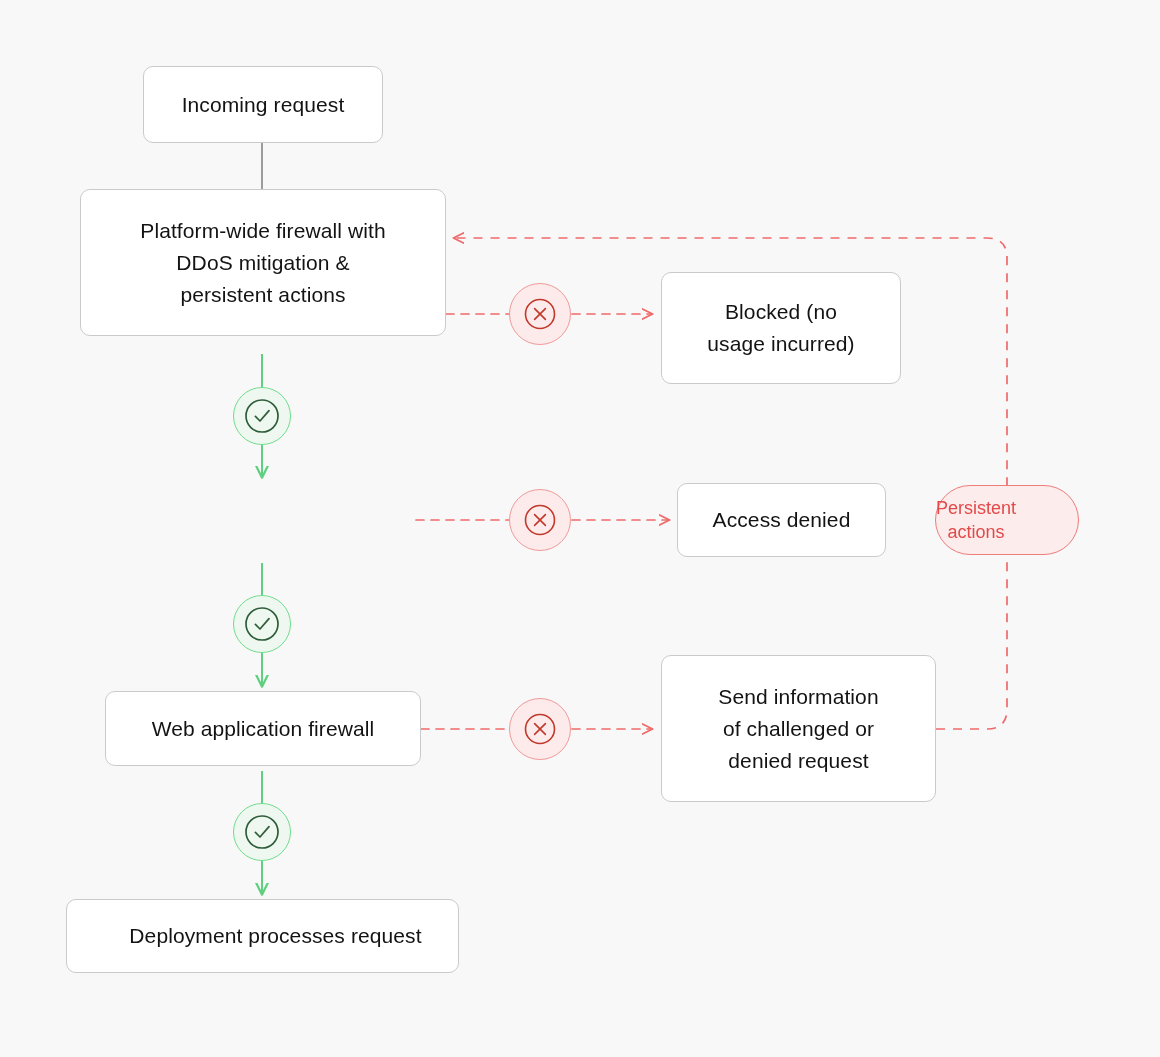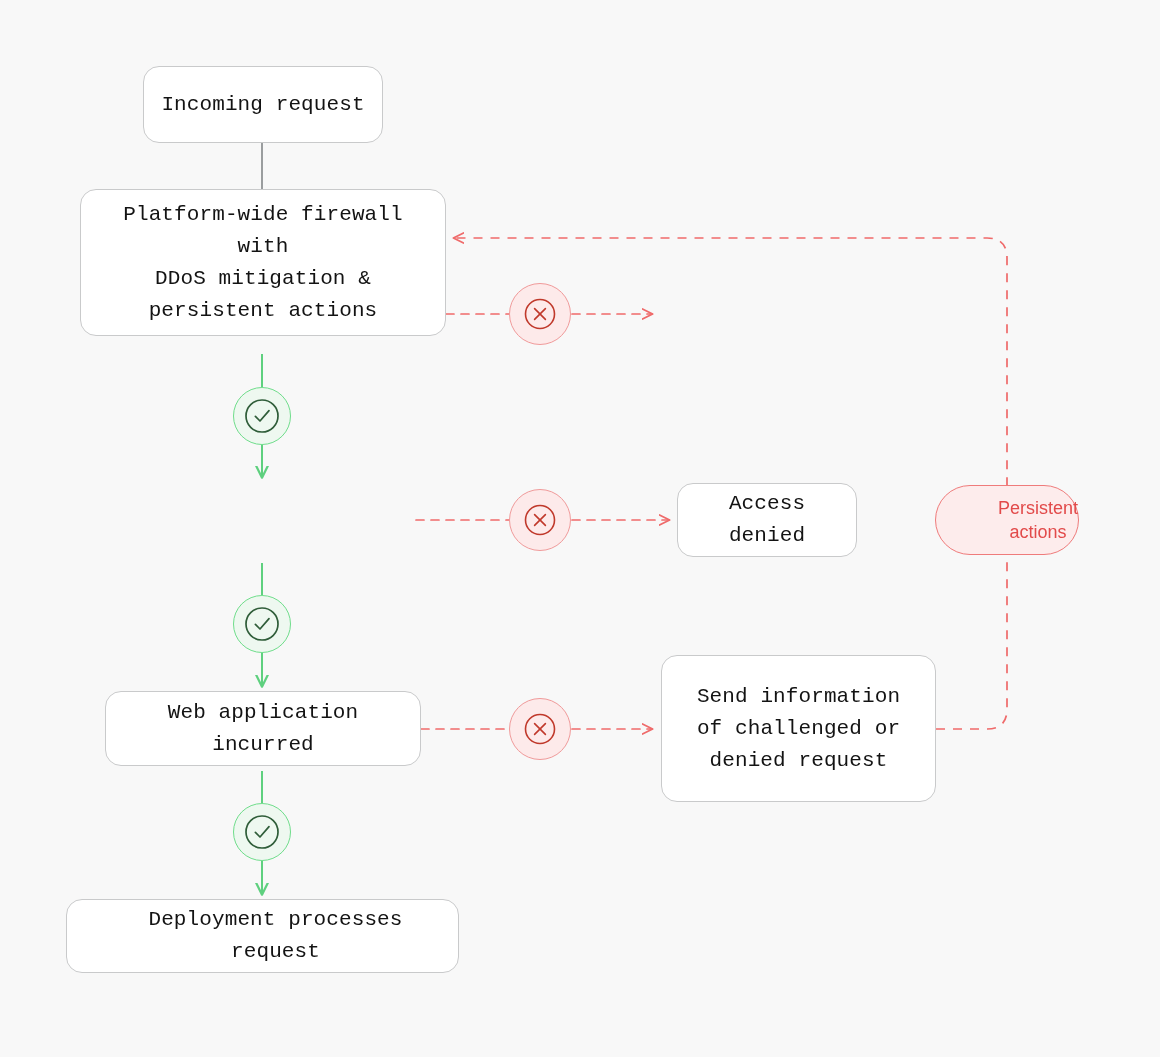--- a/index.html
+++ b/index.html
@@ -25,45 +25,44 @@
     top: 0;
     width: 1160px;
     height: 1057px;
     pointer-events: none;
   }
   .node {
     position: absolute;
     box-sizing: border-box;
     background: #ffffff;
     border: 1px solid #c9cacb;
-    border-radius: 16px;
+    border-radius: 10px;
     display: flex;
     align-items: center;
     justify-content: center;
     text-align: center;
     color: #131313;
     font-size: 21px;
     line-height: 32px;
     letter-spacing: 0.1px;
     padding: 6px 14px;
-    font-family: Liberation Mono, monospace;
   }
   .node-label {
     display: block;
     white-space: pre-line;
   }
   .pill {
     position: absolute;
     box-sizing: border-box;
     background: #fdecec;
     border: 1px solid #ef7b7b;
     border-radius: 999px;
     display: flex;
     align-items: center;
-    justify-content: flex-end;
+    justify-content: flex-start;
     text-align: center;
     color: #e24a4a;
     font-size: 18px;
     line-height: 24px;
   }
   .pill .node-label { white-space: pre-line; }
 
   .badge {
     position: absolute;
     box-sizing: border-box;
@@ -126,28 +125,32 @@
   <div class="node" style="left:143px; top:66px; width:240px; height:77px;">
     <span class="node-label">Incoming request</span>
   </div>
 
   <div class="node" style="left:80px; top:189px; width:366px; height:147px;">
     <span class="node-label">Platform-wide firewall with
 DDoS mitigation &amp;
 persistent actions</span>
   </div>
 
-
-
-  <div class="node" style="left:677px; top:483px; width:180px; height:74px;">
+  <div class="node" style="left:661px; top:272px; width:240px; height:112px;">
+    <span class="node-label">Blocked (no
+usage incurred)</span>
+  </div>
+
+
+  <div class="node" style="left:677px; top:483px; width:209px; height:74px;">
     <span class="node-label">Access denied</span>
   </div>
 
   <div class="node" style="left:105px; top:691px; width:316px; height:75px;">
-    <span class="node-label">Web application incurred</span>
+    <span class="node-label">Web application firewall</span>
   </div>
 
   <div class="node" style="left:661px; top:655px; width:275px; height:147px;">
     <span class="node-label">Send information
 of challenged or
 denied request</span>
   </div>
 
   <div class="node" style="left:66px; top:899px; width:393px; height:74px;padding-left:40px;">
     <span class="node-label">Deployment processes request</span>

